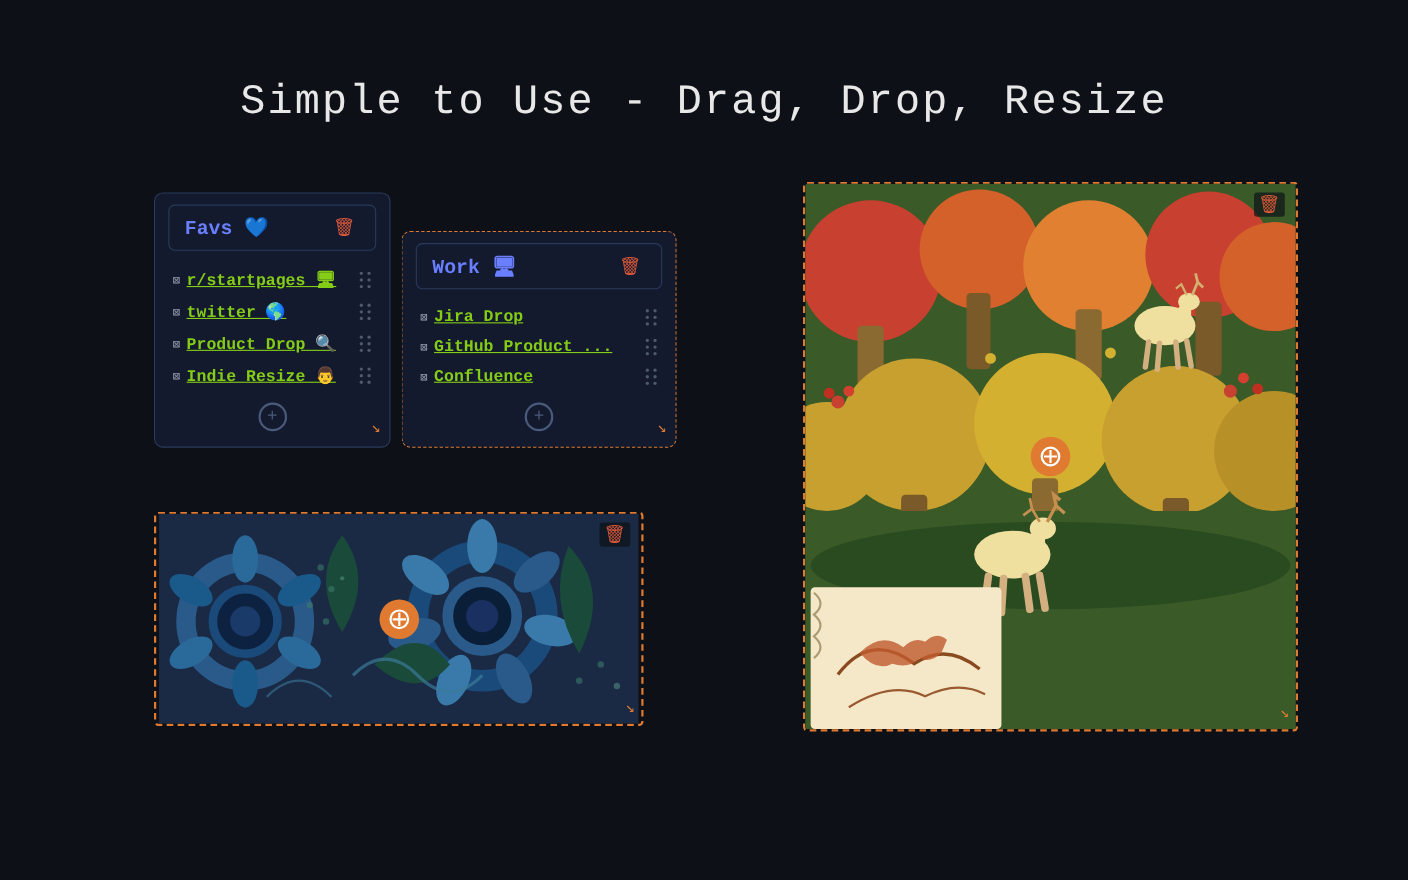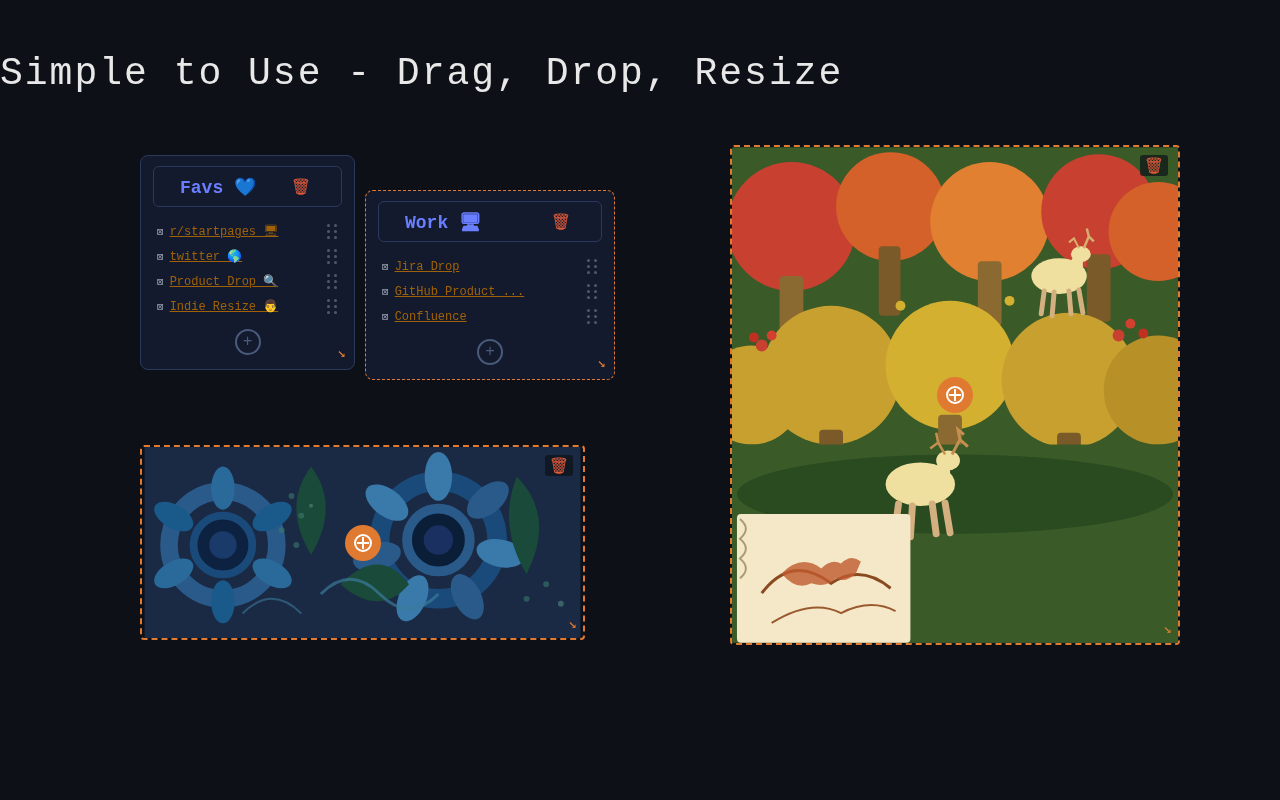--- a/index.html
+++ b/index.html
@@ -7,26 +7,26 @@
     body {
       background-color: #0d1117;
       font-family: 'Courier New', Courier, monospace;
       width: 1280px;
       height: 800px;
       overflow: hidden;
       position: relative;
     }
 
     .page-title {
-      text-align: left;
+      text-align: center;
       color: #e8e8e8;
       font-size: 38px;
       font-weight: 400;
       letter-spacing: 2px;
-      padding-top: 52px;
+      padding-top: 72px;
       padding-bottom: 40px;
     }
 
     .main-area {
       position: relative;
       width: 100%;
       height: 680px;
     }
 
     
@@ -41,21 +41,21 @@
       padding: 10px 12px 14px;
     }
 
     .panel-header {
       display: flex;
       align-items: center;
       justify-content: space-between;
       background: #131a2e;
       border: 1.5px solid #2a3a5c;
       border-radius: 6px;
-      padding: 8px 26px;
+      padding: 8px 14px;
       margin-bottom: 12px;
     }
 
     .panel-title {
       color: #6a7fff;
       font-size: 18px;
       font-weight: bold;
       font-family: 'Courier New', monospace;
     }
 
@@ -83,23 +83,24 @@
       align-items: center;
       gap: 6px;
     }
 
     .bm-icon {
       font-size: 11px;
       opacity: 0.7;
     }
 
     .bm-text {
-      color: #a16207;
+      color: #84cc16;
       text-decoration: underline;
-      font-size: 12px;
+      font-size: 15px;
+      font-weight: bold;
     }
 
     .drag-handle {
       display: grid;
       grid-template-columns: repeat(2, 4px);
       gap: 3px;
       opacity: 0.5;
       cursor: grab;
     }
 

